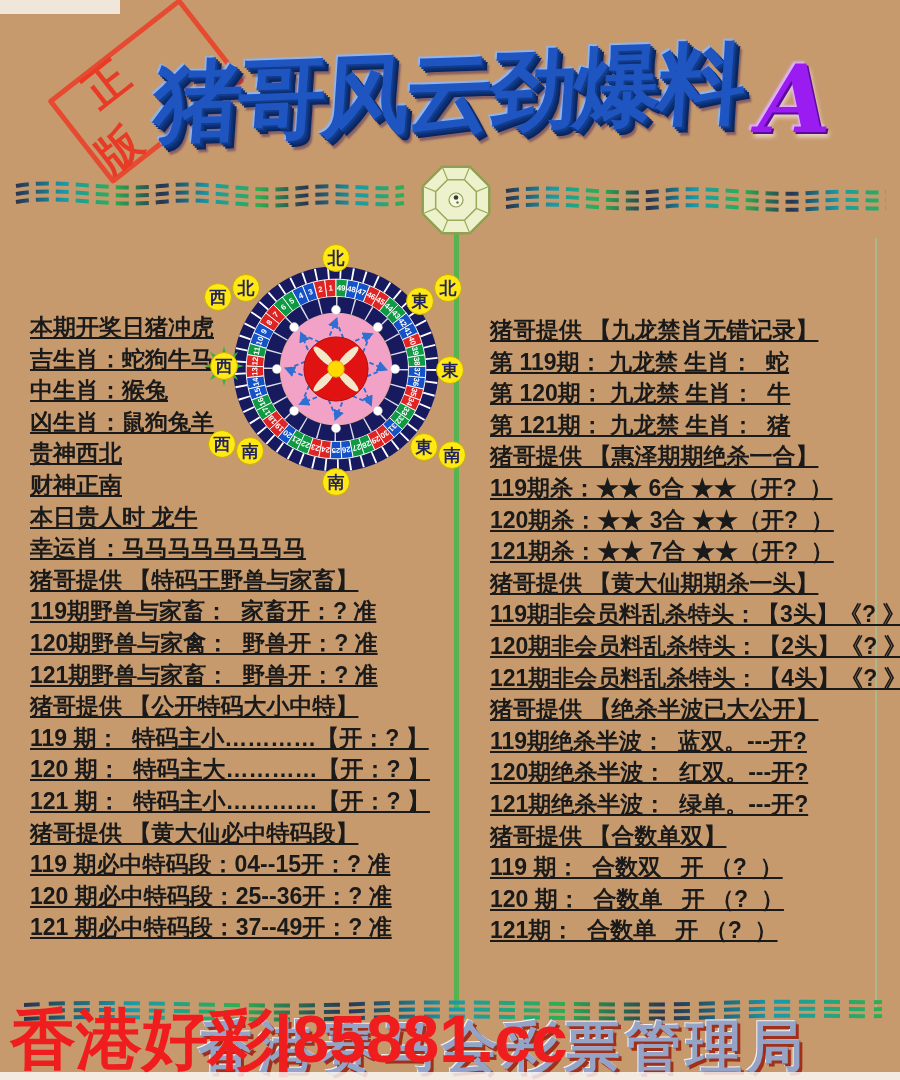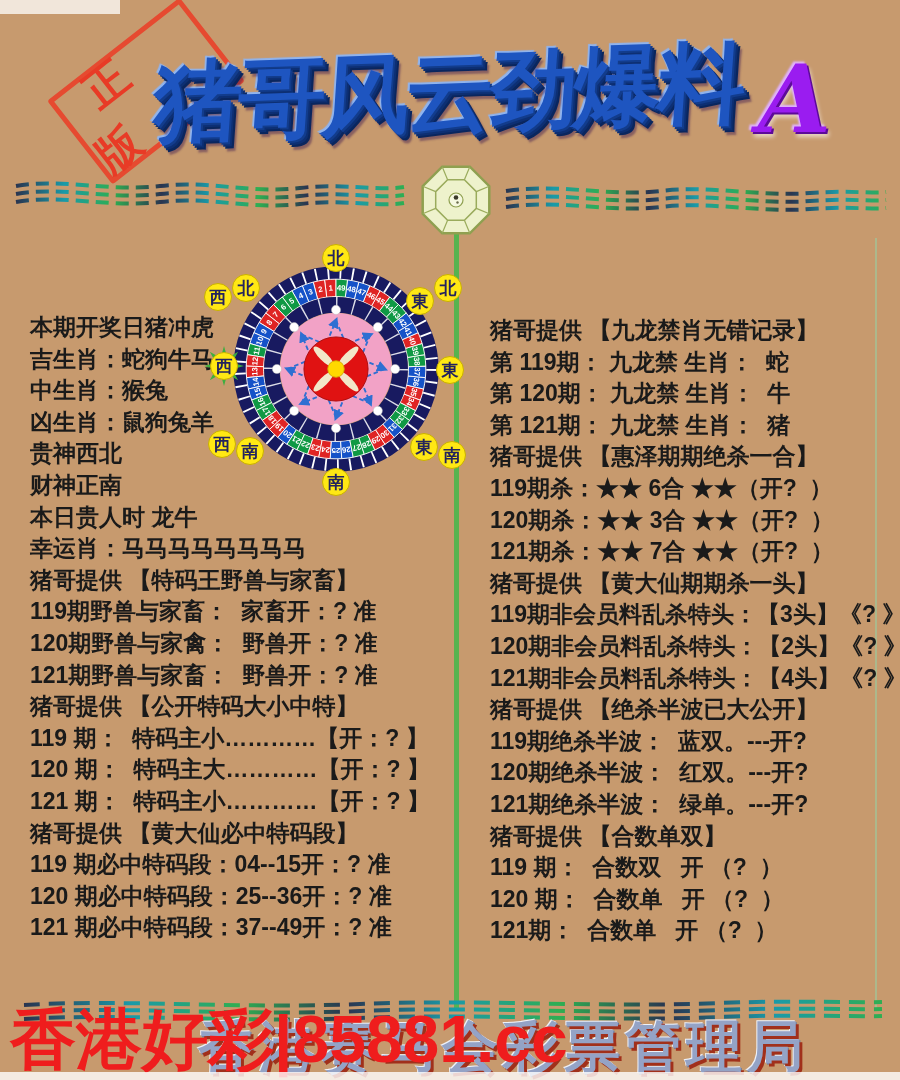--- a/index.html
+++ b/index.html
@@ -47,21 +47,21 @@
     position:absolute;width:28px;height:28px;border-radius:50%;
     background:#ffe814;border:1px solid #c9b000;box-sizing:border-box;
     color:#23235e;font-size:17px;font-weight:bold;
     display:flex;align-items:center;justify-content:center;z-index:4;
   }
   .star8{
     position:absolute;left:204px;top:346px;width:40px;height:40px;background:#3fae3f;z-index:3;
     clip-path:polygon(50% 0%,58.4% 29.7%,85.4% 14.6%,70.3% 41.6%,100% 50%,70.3% 58.4%,85.4% 85.4%,58.4% 70.3%,50% 100%,41.6% 70.3%,14.6% 85.4%,29.7% 58.4%,0% 50%,29.7% 41.6%,14.6% 14.6%,41.6% 29.7%);
   }
   .col{position:absolute;color:#1a1a1a;font-size:23px;font-weight:bold;line-height:31.6px;white-space:pre;z-index:1;}
-  .col .line{height:31.6px;}
+  .col .line{height:31.6px;text-decoration:underline;}
   .left-col{left:30px;top:312px;}
   .right-col{left:490px;top:315px;}
   .authority{
     position:absolute;left:198px;top:1010px;z-index:5;white-space:nowrap;
     font-size:56px;font-weight:bold;letter-spacing:5px;color:#94a3c6;
     text-shadow:3px 3px 0 #a1301b,-1px -1px 0 #eef1f8,1px 1px 0 #67779e;
   }
   .watermark{
     position:absolute;left:10px;top:995px;z-index:6;white-space:nowrap;
     font-size:66px;font-weight:bold;color:#ef1d1d;

